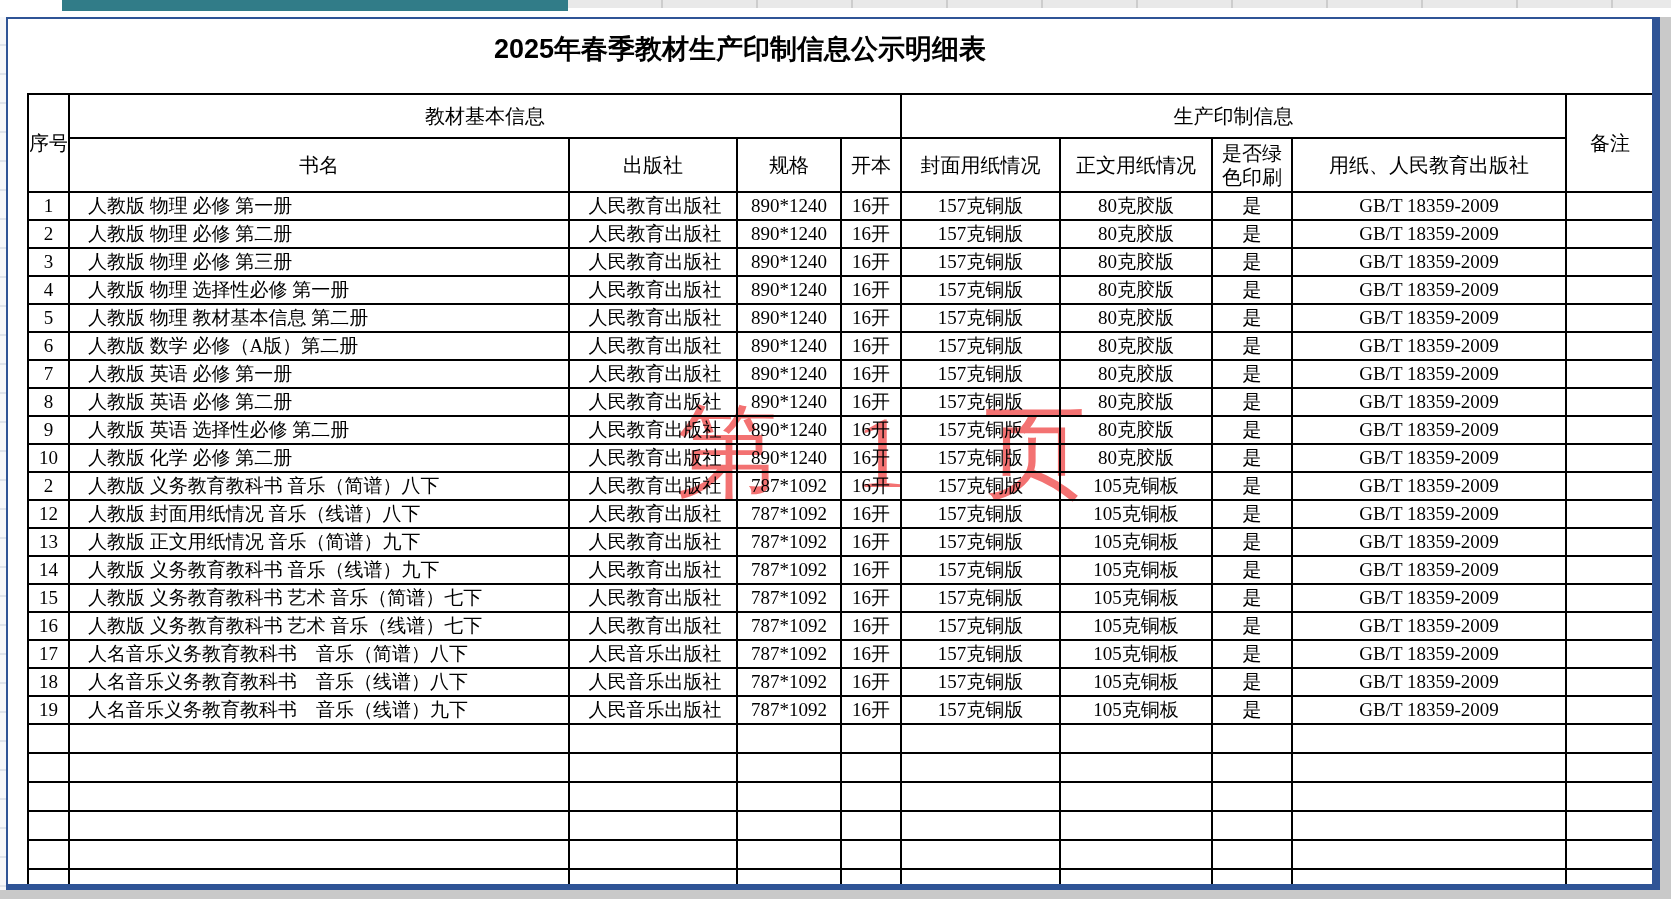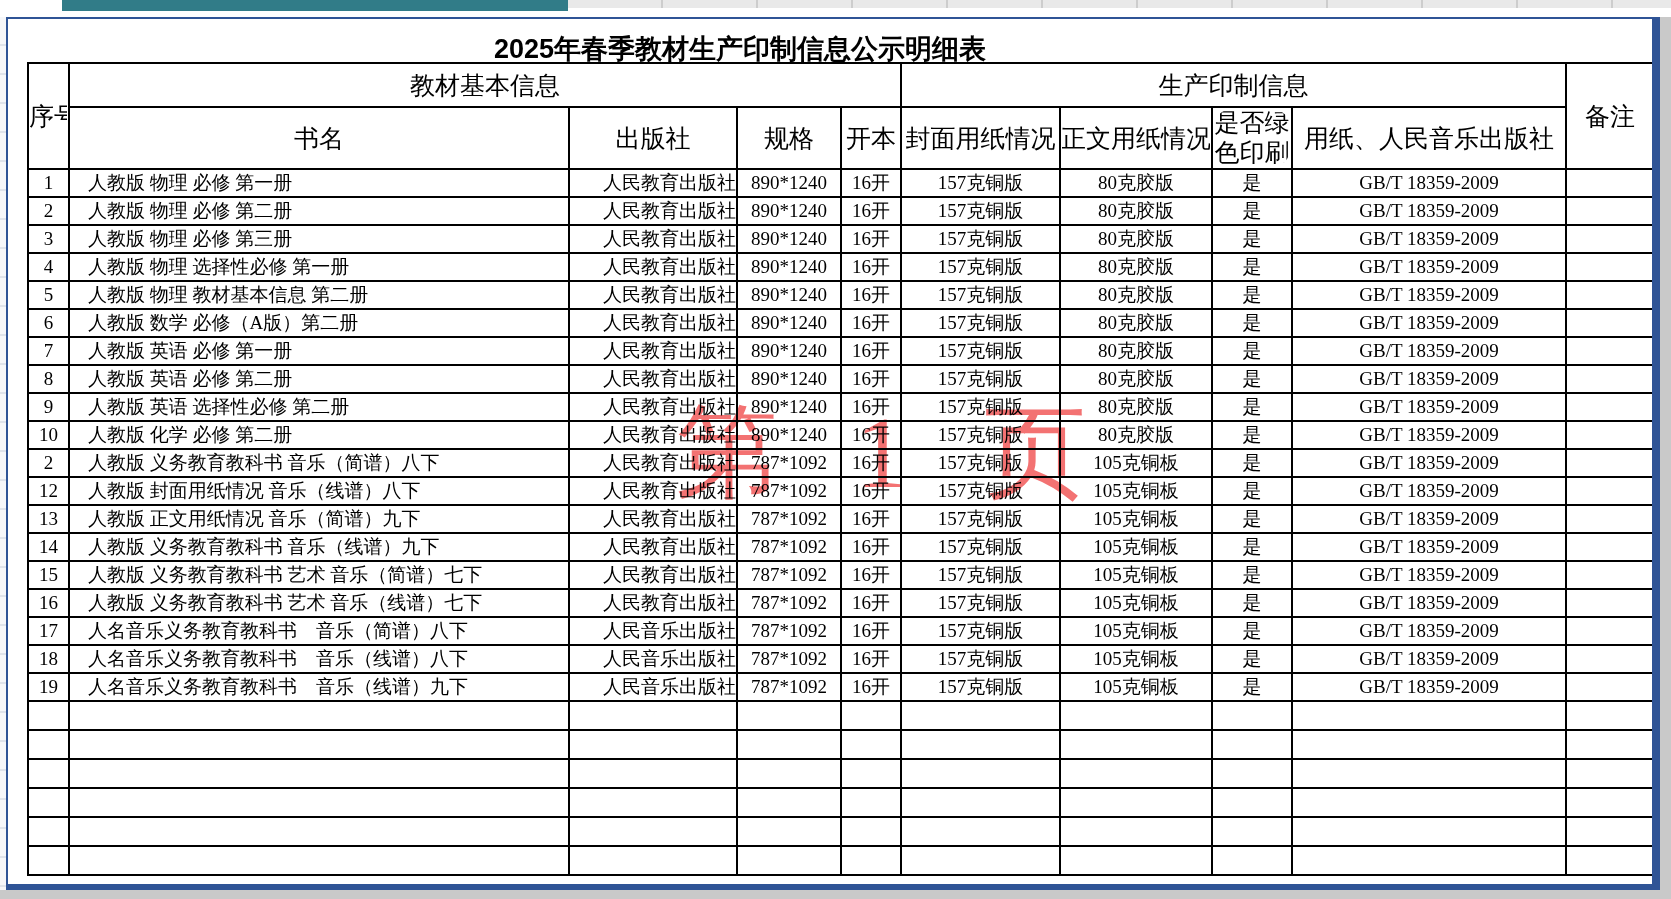--- a/index.html
+++ b/index.html
@@ -20,45 +20,45 @@
   .outside-right{position:absolute;left:1660px;top:17px;width:11px;height:882px;background:#c9c9c9;}
   .outside-bottom{position:absolute;left:0;top:890px;width:1671px;height:9px;background:#c9c9c9;}
 
   
   .page{
     position:absolute;left:6px;top:17px;width:1654px;height:873px;background:#ffffff;
     border:2px solid #2f5496;border-right-width:8px;border-bottom-width:6px;box-sizing:border-box;
     overflow:hidden;
   }
   .title{
-    height:43px;line-height:61px;text-align:center;padding-right:180px;
+    height:74px;line-height:61px;text-align:center;padding-right:180px;
     font-family:"Liberation Sans","DejaVu Sans",sans-serif;font-weight:700;font-size:27px;color:#000;
     position:relative;z-index:2;
   }
   .watermark{
     position:absolute;left:668px;top:378px;z-index:1;
     font-size:102px;line-height:1.1;letter-spacing:26px;color:#ef4444;opacity:.75;
     font-family:"Liberation Serif","DejaVu Serif",serif;white-space:nowrap;pointer-events:none;text-align:right;
   }
   table{
     border-collapse:collapse;table-layout:fixed;width:1626px;margin-left:19px;
     position:relative;z-index:2;background:transparent;
   }
   th,td{
     border:2px solid #000;padding:0;text-align:center;vertical-align:middle;
     font-weight:normal;font-size:19px;color:#000;overflow:hidden;white-space:nowrap;
   }
-  thead th{font-size:25px;border-radius:20px;}
+  thead th{font-size:20px;border-radius:20px;}
   tr.h1{height:44px;}
   tr.h2{height:54px;}
   tbody tr{height:28px;}
   tbody tr.empty{height:29px;}
   th.wrap{white-space:normal;line-height:1.2;margin-top:13px;}
   td.c-name{text-align:left;padding-left:18px;}
-  td.c-pub{text-align:right;padding-left:4px;}
+  td.c-pub{text-align:center;padding-left:4px;}
 </style>
 </head>
 <body>
 
 <div class="screen">
 
   <div class="teal-bar"></div>
   <div class="top-strip"></div>
   <div class="left-strip"></div>
   <div class="outside-right"></div>
@@ -89,21 +89,21 @@
           <th rowspan="2">备注</th>
         </tr>
         <tr class="h2">
           <th>书名</th>
           <th>出版社</th>
           <th>规格</th>
           <th>开本</th>
           <th>封面用纸情况</th>
           <th>正文用纸情况</th>
           <th class="wrap">是否绿色印刷</th>
-          <th>用纸、人民音乐出版社</th>
+          <th>用纸、人民教育出版社</th>
         </tr>
       </thead>
       <tbody id="table-body">
           <tr>
             <td>1</td>
             <td class="c-name">人教版 物理 必修 第一册</td>
             <td class="c-pub">人民教育出版社</td>
             <td>890*1240</td>
             <td>16开</td>
             <td>157克铜版</td>

